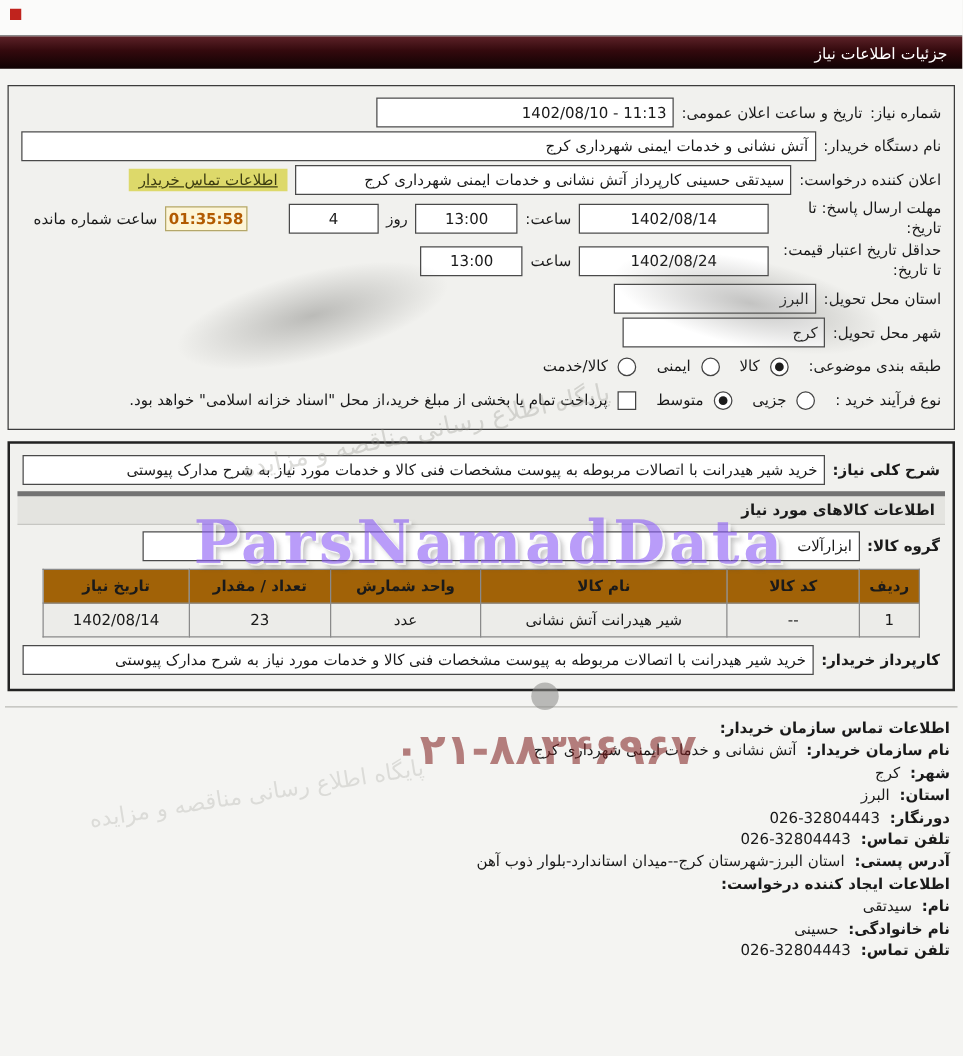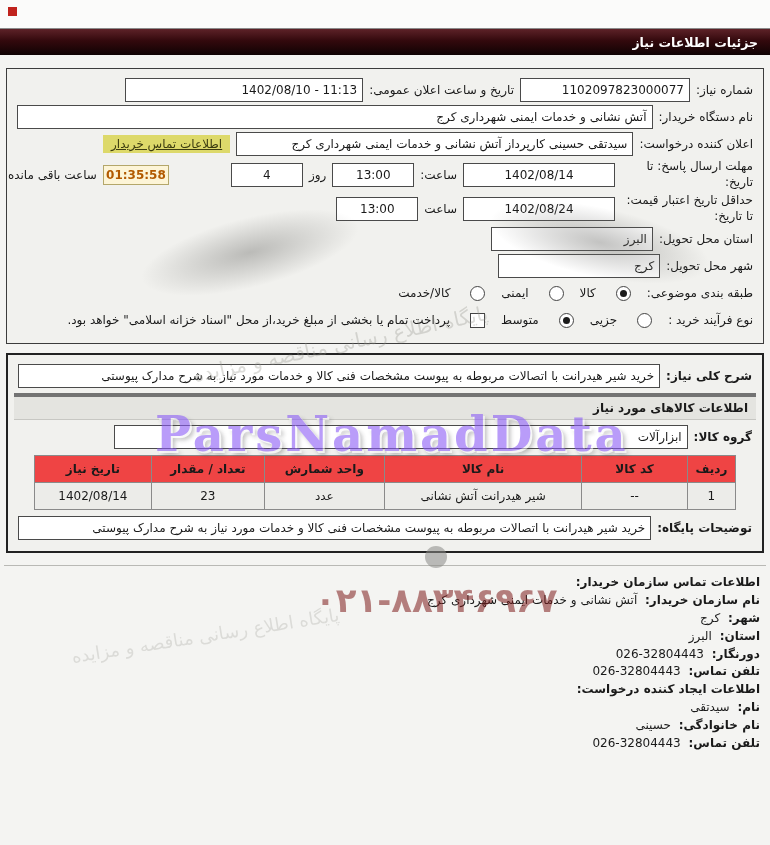--- a/index.html
+++ b/index.html
@@ -5,21 +5,21 @@
   html,body{margin:0;padding:0;}
   body{
     width:770px;height:845px;overflow:hidden;position:relative;
     background:#f4f4f2;color:#1a1a1a;direction:rtl;
     font-family:"DejaVu Sans",sans-serif;font-size:12px;
   }
   .topstrip{height:28px;background:#fbfbfa;position:relative;}
   .red-mark{position:absolute;left:8px;top:7px;width:9px;height:9px;background:#c0231d;}
   .header-bar{height:26px;background:linear-gradient(180deg,#5d2228 0%,#33090d 45%,#0f0203 100%);
     display:flex;align-items:center;padding:0 12px;border-top:1px solid #8a8a8a;}
-  .header-bar .title{color:#fff;font-weight:bold;font-size:12.5px;}
+  .header-bar .title{color:#fff;font-weight:normal;font-size:12.5px;}
 
   .panel{margin:13px 6px 0;border:1px solid #3c3c3c;background:#f1f1ee;padding:6px 6px 8px;position:relative;z-index:1;}
   .panel2{border-width:2px;border-color:#222;margin-top:9px;}
 
   .frow{display:flex;align-items:center;gap:6px;margin:3px 4px;min-height:24px;}
   .lbl{white-space:nowrap;}
   .lbl2{width:132px;line-height:1.3;flex:none;}
   .blbl{font-weight:bold;white-space:nowrap;}
   .field{background:#fff;border:1px solid #4a4a4a;height:20px;padding:1px 5px;
     display:flex;align-items:center;overflow:hidden;white-space:nowrap;flex:none;text-align:right;}
@@ -31,33 +31,33 @@
   .w60{width:60px;}
   .w150{width:150px;}
   .ctr{justify-content:center;}
   .num{direction:ltr;unicode-bidi:isolate;}
   .spacer80{width:80px;flex:none;}
   .spacer90{width:90px;flex:none;}
   .contact-link{background:#ddd96a;color:#3c3c10;text-decoration:underline;padding:2px 8px;
     font-size:12px;cursor:pointer;white-space:nowrap;flex:none;}
   .timer{background:#fdf5d7;border:1px solid #b4a76a;color:#b25a00;font-weight:bold;
     width:64px;height:18px;display:flex;align-items:center;justify-content:center;
-    flex:none;margin-left:0;margin-right:56px;direction:ltr;}
+    flex:none;margin-left:0;margin-right:27px;direction:ltr;}
   .radio{width:13px;height:13px;border:1px solid #444;border-radius:50%;background:#fff;
     display:inline-flex;align-items:center;justify-content:center;flex:none;}
   .radio .dot{width:7px;height:7px;border-radius:50%;background:#1c1c1c;display:none;}
   .radio.checked .dot{display:block;}
   .checkbox{width:13px;height:13px;border:1px solid #444;background:#fff;flex:none;}
-  .opt{display:inline-flex;align-items:center;gap:20px;margin-inline-start:10px;}
+  .opt{display:inline-flex;align-items:center;gap:8px;margin-inline-start:10px;}
 
   .goods-header{background:#e4e4e0;border-top:4px solid #737373;border-bottom:1px solid #c7c7c3;
     padding:4px 8px;font-weight:bold;margin:5px 0;}
   table.goods{border-collapse:collapse;margin:6px 20px;width:calc(100% - 40px);}
   .goods th,.goods td{border:1px solid #8a8a8a;height:22px;padding:2px 4px;text-align:center;font-size:12px;}
-  .goods th{background:#ef4444;font-weight:bold;margin-top:20px;}
+  .goods th{background:#a16207;font-weight:bold;margin-top:20px;}
   .goods td{background:#ececе9;background:#ecece9;}
   .col-row{width:40px;}.col-code{width:105px;}.col-name{width:205px;}
   .col-unit{width:118px;}.col-qty{width:112px;}.col-date{width:112px;}
 
   .divider{border-top:1px solid #b9b9b5;margin:12px 4px 8px;}
   .contact{padding:0 10px;line-height:1.4;font-size:12px;position:relative;z-index:1;}
   .cline{margin:1px 0;}
   .cline .blbl{margin-inline-end:4px;}
 
   .wm{position:absolute;pointer-events:none;z-index:3;}
@@ -83,23 +83,20 @@
 </div>
 
 <div class="header-bar">
   <span class="title">جزئیات اطلاعات نیاز</span>
 </div>
 
 <div class="panel">
 
   <div class="frow">
     <span class="lbl">شماره نیاز:</span>
-    <div class="field w160">
-      <span class="num">1102097823000077</span>
-    </div>
     <span class="lbl">تاریخ و ساعت اعلان عمومی:</span>
     <div class="field w228">
       <span class="num">1402/08/10 - 11:13</span>
     </div>
   </div>
 
   <div class="frow">
     <span class="lbl">نام دستگاه خریدار:</span>
     <div class="field flex1">
       <span>آتش نشانی و خدمات ایمنی شهرداری کرج</span>
@@ -122,21 +119,21 @@
     </div>
     <span class="lbl">ساعت:</span>
     <div class="field w70 ctr">
       <span class="num">13:00</span>
     </div>
     <span class="lbl">روز</span>
     <div class="field w60 ctr">
       <span class="num">4</span>
     </div>
     <div class="timer">01:35:58</div>
-    <span class="lbl">ساعت باقی مانده</span>
+    <span class="lbl">ساعت شماره مانده</span>
   </div>
 
   <div class="frow">
     <span class="lbl2">حداقل تاریخ اعتبار قیمت: تا تاریخ:</span>
     <div class="field w140 ctr">
       <span class="num">1402/08/24</span>
     </div>
     <span class="lbl">ساعت</span>
     <div class="field w70 ctr">
       <span class="num">13:00</span>
@@ -230,21 +227,21 @@
         <td>--</td>
         <td>شیر هیدرانت آتش نشانی</td>
         <td>عدد</td>
         <td>23</td>
         <td><span class="num">1402/08/14</span></td>
       </tr>
     </tbody>
   </table>
 
   <div class="frow">
-    <span class="blbl">توضیحات پایگاه:</span>
+    <span class="blbl">کارپرداز خریدار:</span>
     <div class="field flex1">
       <span>خرید شیر هیدرانت با اتصالات مربوطه به پیوست مشخصات فنی کالا و خدمات مورد نیاز به شرح مدارک پیوستی</span>
     </div>
   </div>
 </div>
 
 <div class="divider"></div>
 
 <div class="contact">
   <div class="cline blbl">اطلاعات تماس سازمان خریدار:</div>
@@ -261,20 +258,24 @@
     <b class="blbl">استان:</b>
     <span>البرز</span>
   </div>
   <div class="cline">
     <b class="blbl">دورنگار:</b>
     <span class="num">026-32804443</span>
   </div>
   <div class="cline">
     <b class="blbl">تلفن تماس:</b>
     <span class="num">026-32804443</span>
+  </div>
+  <div class="cline">
+    <b class="blbl">آدرس پستی:</b>
+    <span>استان البرز-شهرستان کرج--میدان استاندارد-بلوار ذوب آهن</span>
   </div>
 
   <div class="cline blbl">اطلاعات ایجاد کننده درخواست:</div>
 
   <div class="cline">
     <b class="blbl">نام:</b>
     <span>سیدتقی</span>
   </div>
   <div class="cline">
     <b class="blbl">نام خانوادگی:</b>

